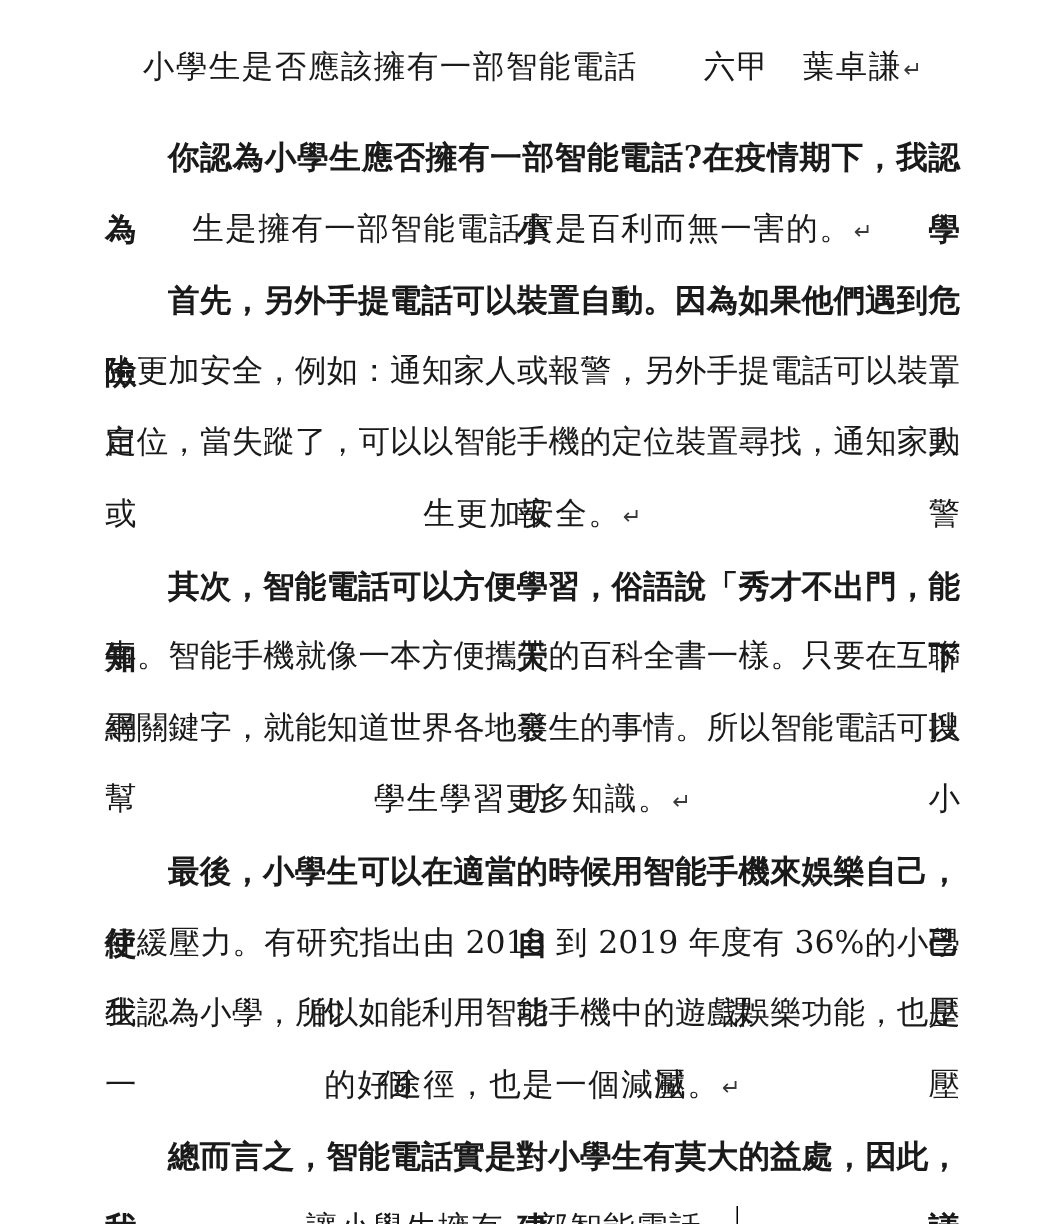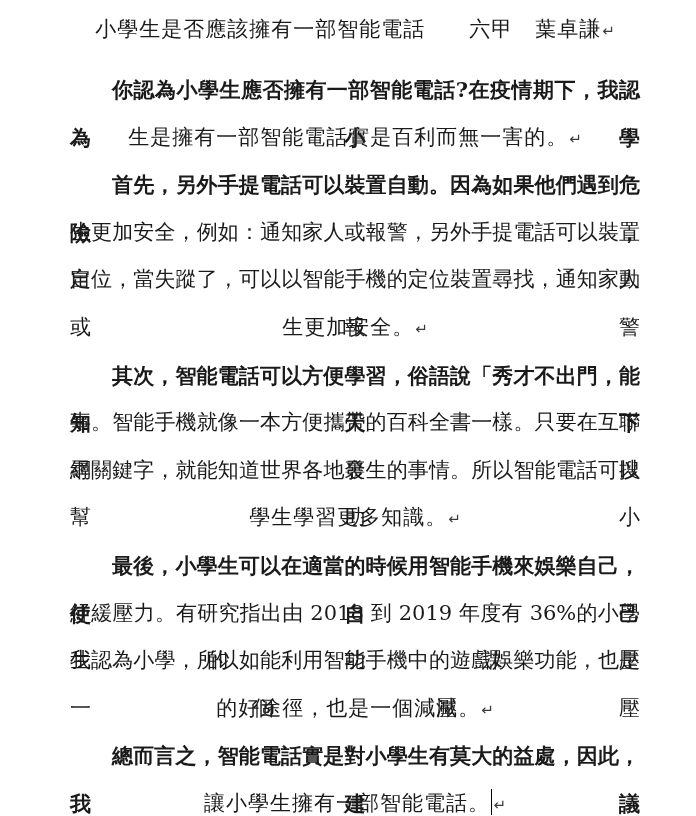--- a/index.html
+++ b/index.html
@@ -11,21 +11,21 @@
     background: #ffffff;
   }
   body {
     font-family: "DejaVu Serif", "Liberation Serif", serif;
     color: #1a1a1a;
   }
   .page {
     box-sizing: border-box;
     width: 696px;
     height: 816px;
-    padding: 9px 56px 0 70px;
+    padding: 24px 56px 0 70px;
     background: #ffffff;
   }
   .title-line {
     text-align: center;
     font-size: 21px;
     line-height: 40px;
     letter-spacing: 1px;
     white-space: pre;
     margin-bottom: 15px;
   }

